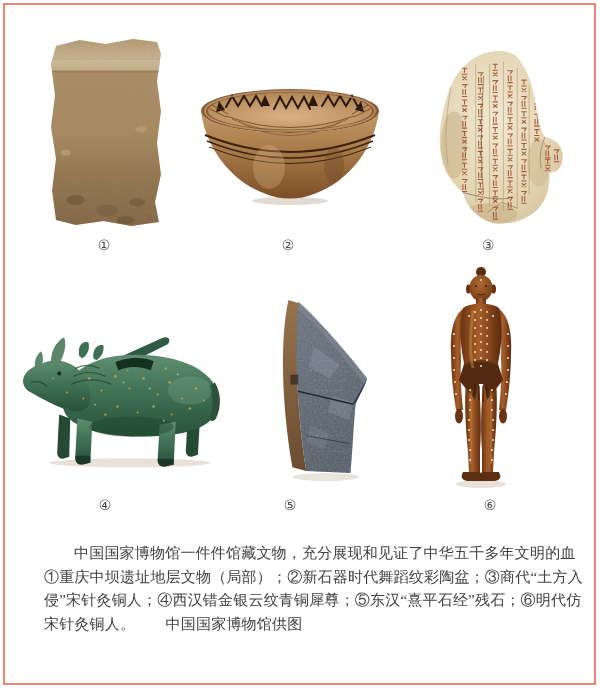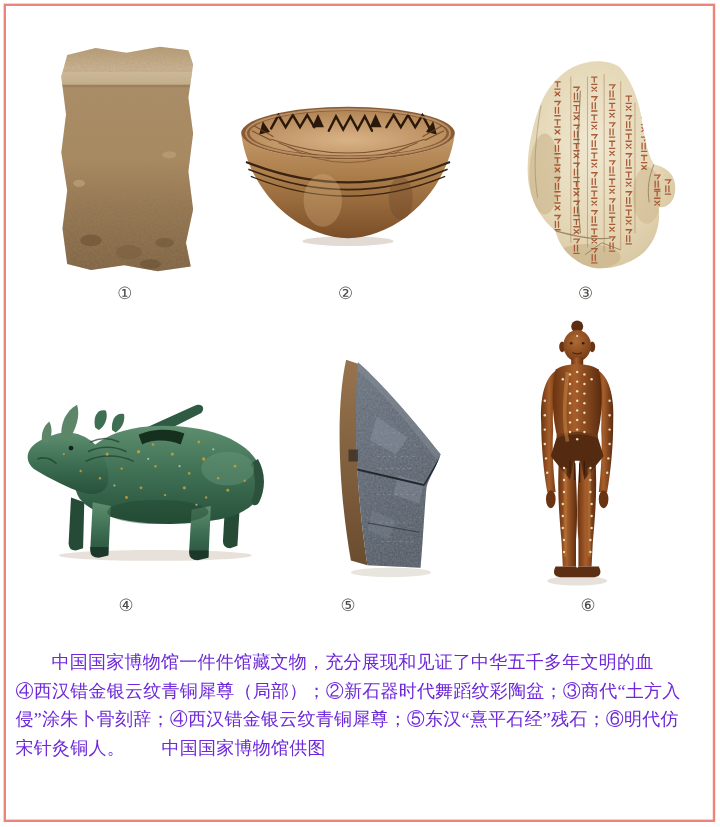--- a/index.html
+++ b/index.html
@@ -18,22 +18,22 @@
   .fig6{left:439px;top:264px;width:84px;height:228px;}
   .lbl{position:absolute;width:24px;text-align:center;
        font-family:"DejaVu Sans","Liberation Sans",sans-serif;
        font-size:14px;line-height:15px;color:#4d4a47;}
   .lbl1{left:92px;top:238px;}
   .lbl2{left:276px;top:238px;}
   .lbl3{left:476px;top:238px;}
   .lbl4{left:93px;top:498px;}
   .lbl5{left:278px;top:498px;}
   .lbl6{left:478px;top:498px;}
-  .caption{position:absolute;left:13px;top:542px;width:544px;
-           font-size:15px;line-height:23.5px;color:#6d28d9;letter-spacing:0.2px;}
+  .caption{position:absolute;left:44px;top:542px;width:544px;
+           font-size:15px;line-height:23.5px;color:#404040;letter-spacing:0.2px;}
   .cap-line{white-space:nowrap;}
   .cap-line.indent{text-indent:2em;}
 </style>
 </head>
 <body>
 
 <div id="page">
 
   <svg width="0" height="0" style="position:absolute" aria-hidden="true">
     <defs>
@@ -411,18 +411,18 @@
 
   <div class="lbl lbl1">①</div>
   <div class="lbl lbl2">②</div>
   <div class="lbl lbl3">③</div>
   <div class="lbl lbl4">④</div>
   <div class="lbl lbl5">⑤</div>
   <div class="lbl lbl6">⑥</div>
 
   <div class="caption">
     <div class="cap-line indent">中国国家博物馆一件件馆藏文物，充分展现和见证了中华五千多年文明的血</div>
-    <div class="cap-line">④西汉错金银云纹青铜犀尊（局部）；②新石器时代舞蹈纹彩陶盆；③商代“土方入</div>
-    <div class="cap-line">侵”涂朱卜骨刻辞；④西汉错金银云纹青铜犀尊；⑤东汉“熹平石经”残石；⑥明代仿</div>
+    <div class="cap-line">①重庆中坝遗址地层文物（局部）；②新石器时代舞蹈纹彩陶盆；③商代“土方入</div>
+    <div class="cap-line">侵”宋针灸铜人；④西汉错金银云纹青铜犀尊；⑤东汉“熹平石经”残石；⑥明代仿</div>
     <div class="cap-line">宋针灸铜人。　　中国国家博物馆供图</div>
   </div>
 
 </div>
 
 </body></html>

